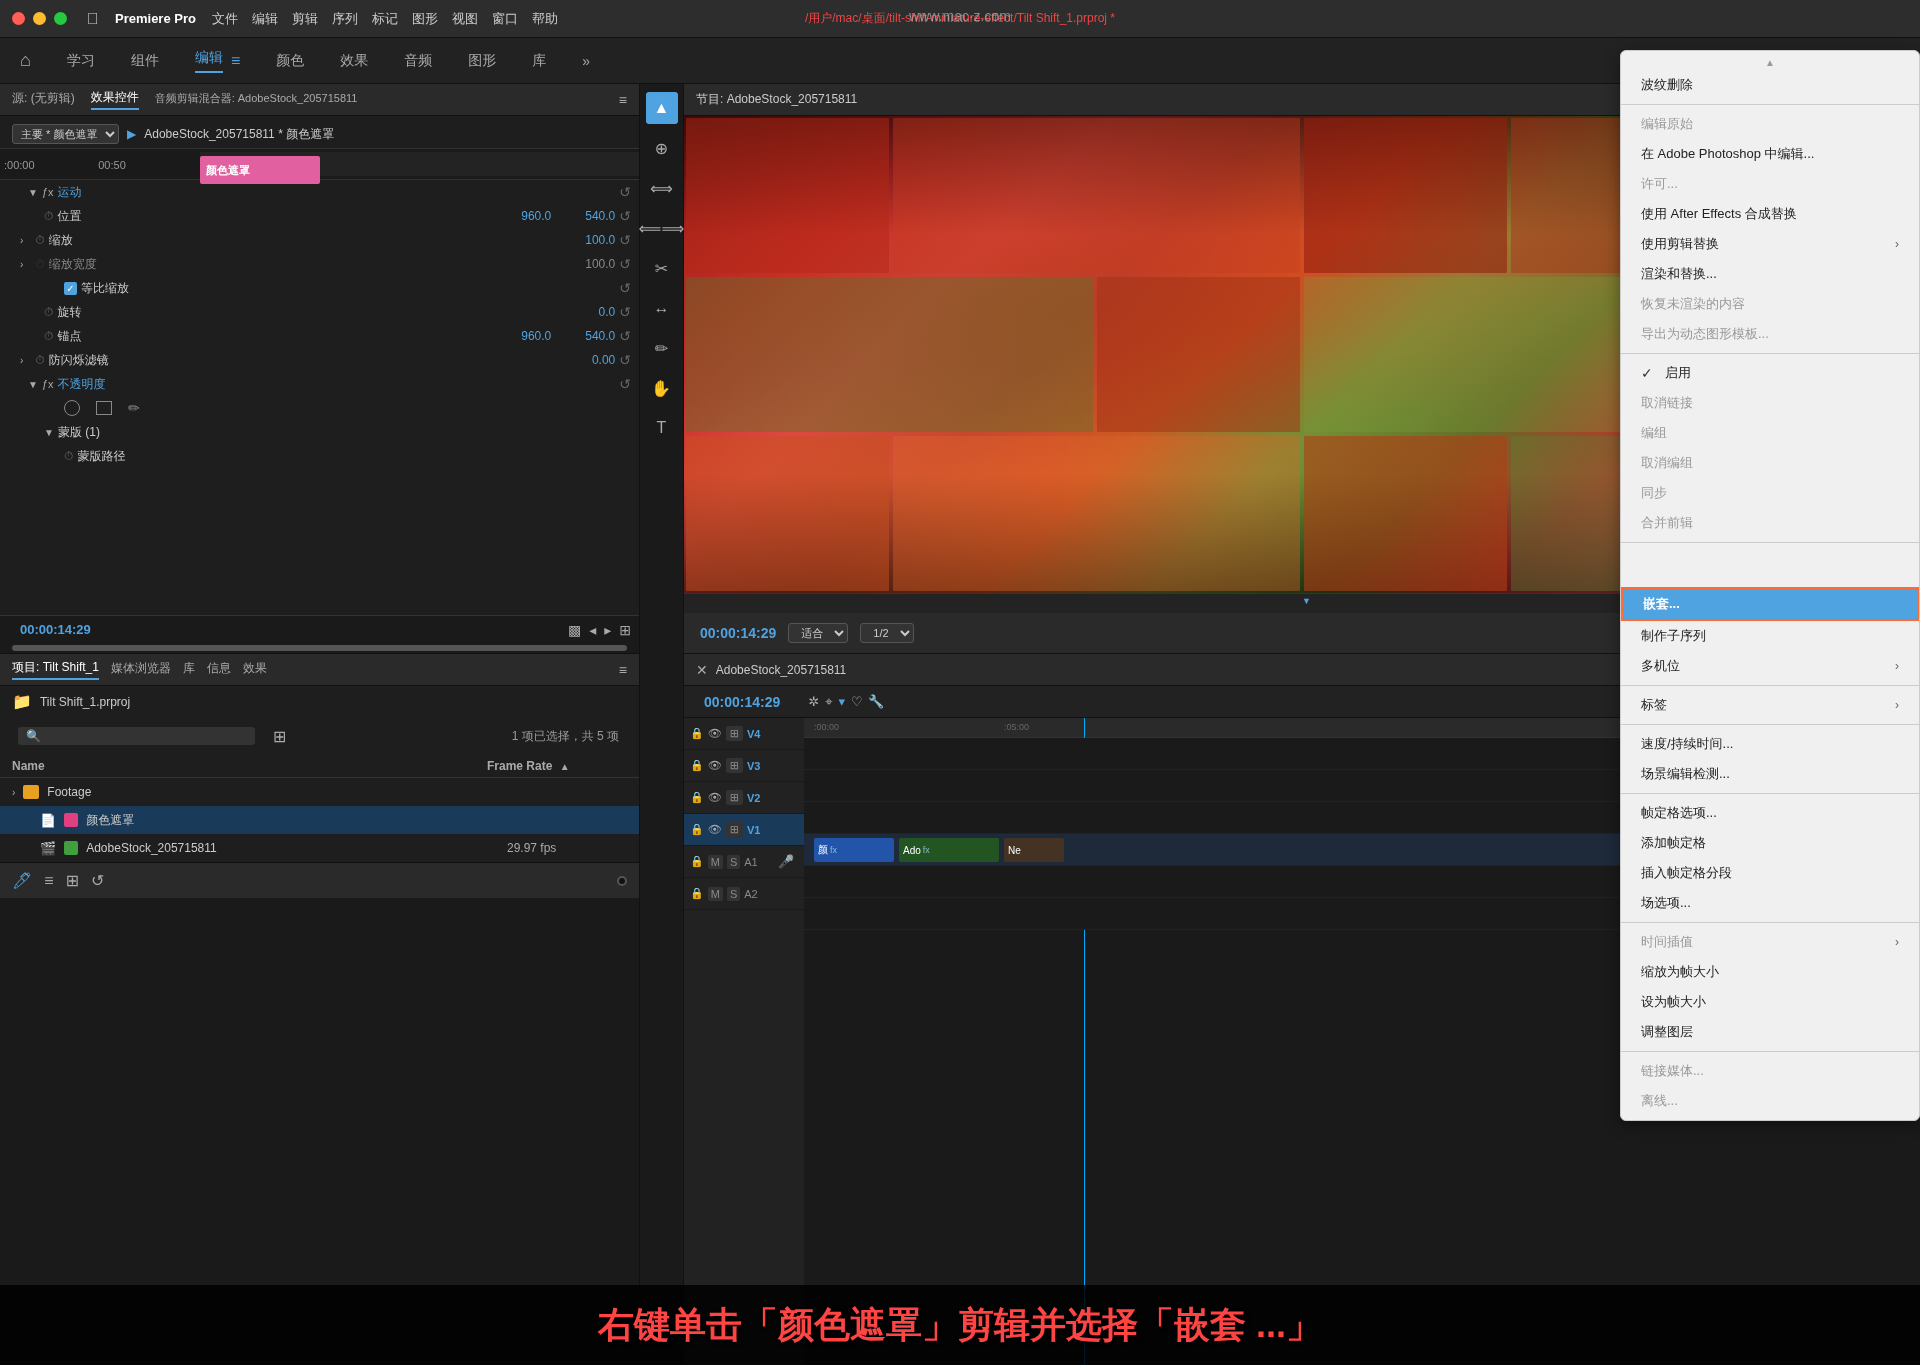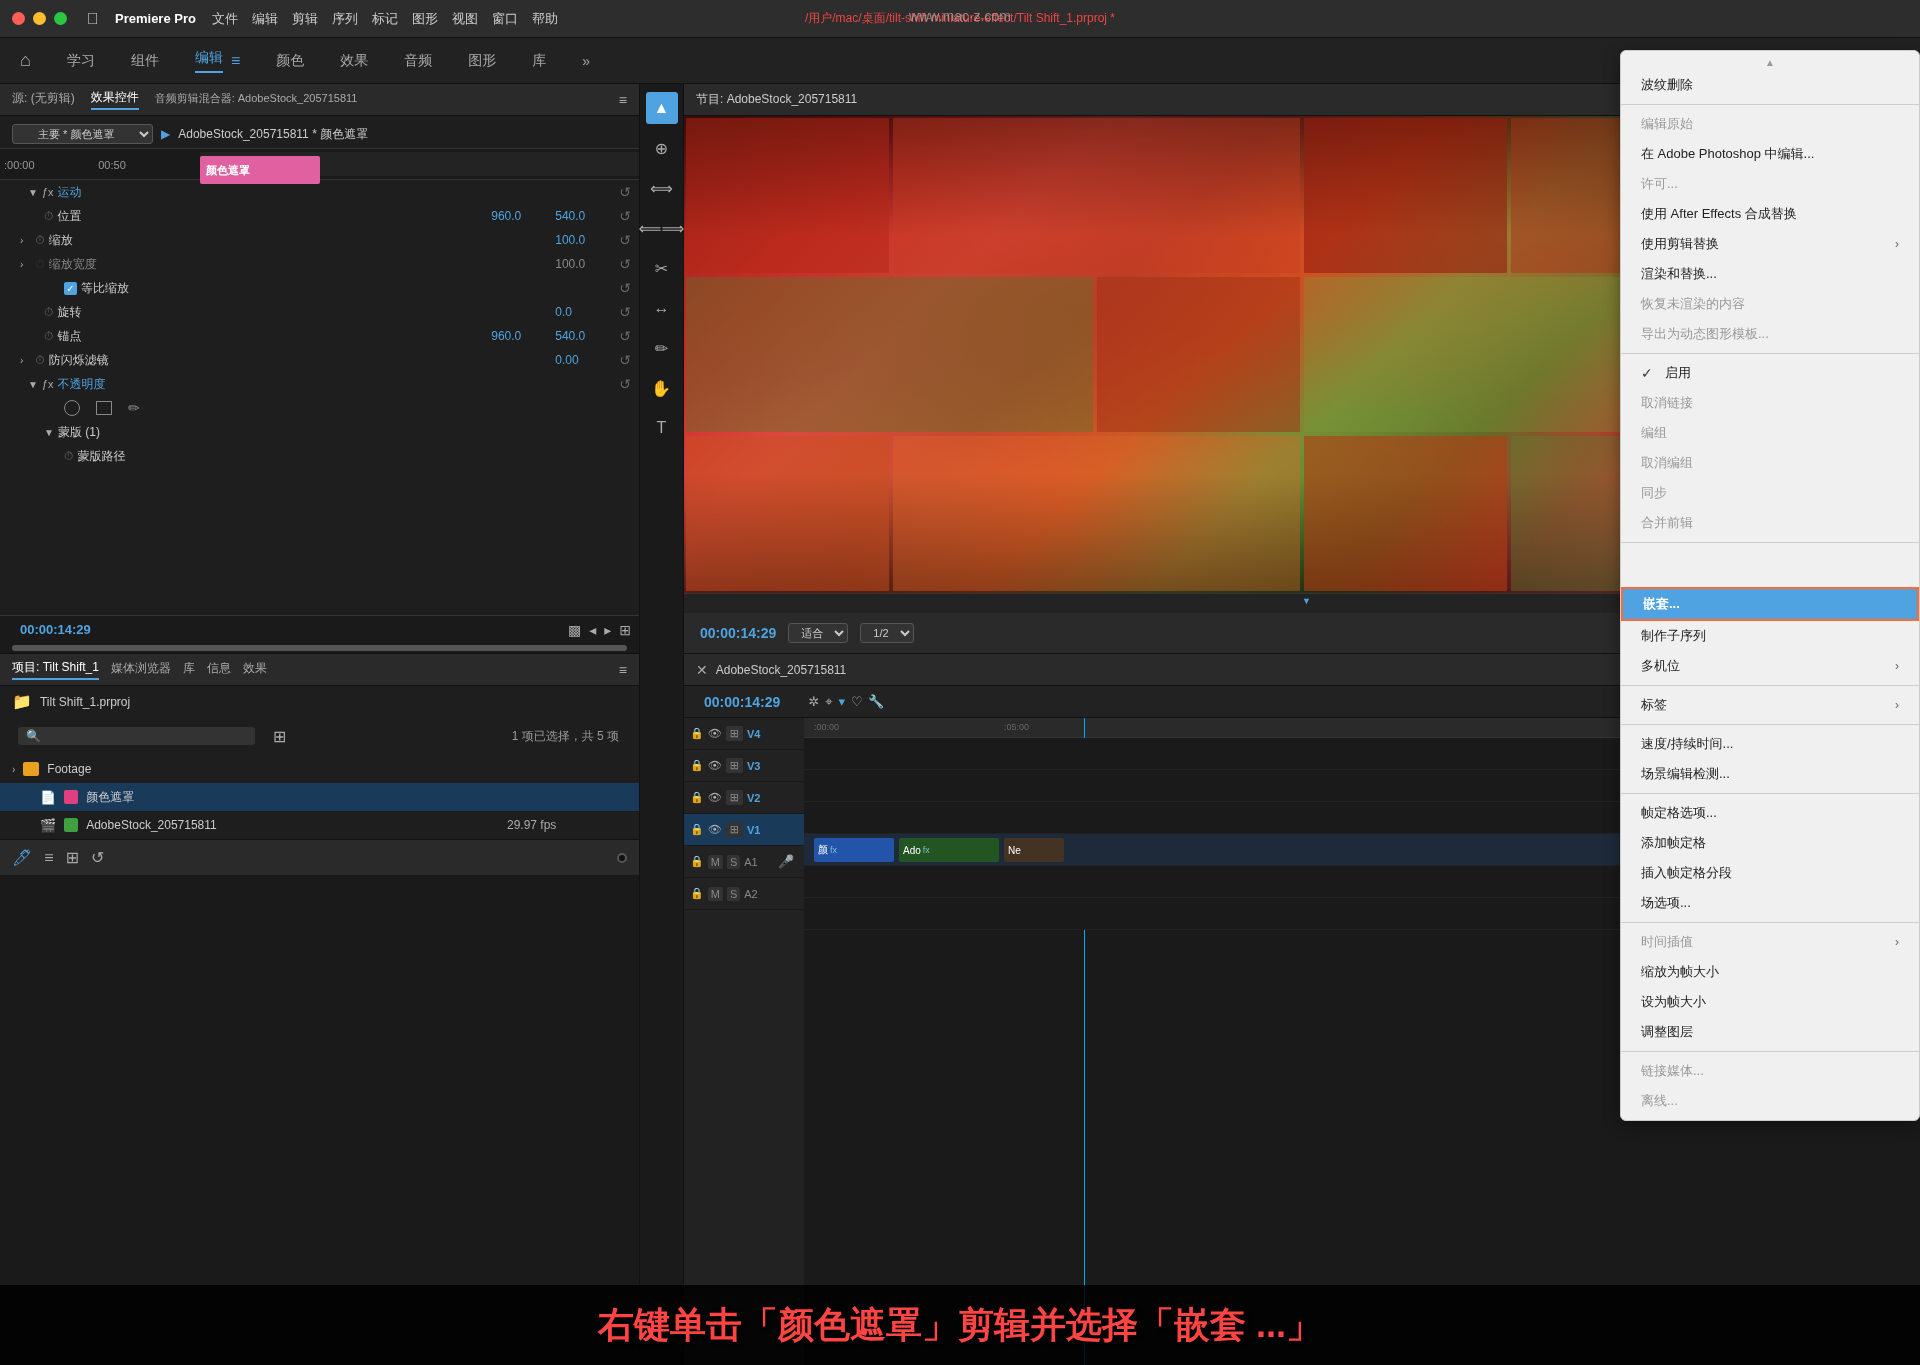--- a/index.html
+++ b/index.html
@@ -154,42 +154,42 @@
       display: flex;
       align-items: center;
       padding: 4px 12px;
       gap: 8px;
     }
     .effect-selector {
       background: #333;
       border: 1px solid #555;
       color: #ccc;
       font-size: 11px;
-      padding: 2px 21px;
+      padding: 2px 4px;
       border-radius: 3px;
     }
     .prop-row {
       display: flex;
       align-items: center;
       height: 24px;
       padding: 0 8px;
       gap: 4px;
     }
     .prop-indent { width: 16px; flex-shrink: 0; }
     .prop-indent2 { width: 32px; flex-shrink: 0; }
     .prop-label {
       font-size: 12px;
       color: #ccc;
       flex: 1;
     }
     .prop-value {
       font-size: 12px;
       color: #4fa3e0;
       width: 60px;
-      text-align: left;
+      text-align: right;
     }
     .prop-value.gray { color: #888; }
     .checkbox-area {
       display: flex;
       align-items: center;
       gap: 4px;
     }
     .cb { width: 13px; height: 13px; background: #4fa3e0; border-radius: 2px; display: flex; align-items: center; justify-content: center; }
     .cb-label { font-size: 12px; color: #ccc; }
     .circle-icon { width: 16px; height: 16px; border: 1px solid #888; border-radius: 50%; display: inline-block; }
@@ -829,20 +829,27 @@
 
       <div style="display:flex;align-items:center;padding:4px 8px;gap:8px;">
         <div class="search-bar">
           <span style="color:#aaa;font-size:12px;">🔍</span>
           <input type="text" class="search-input" placeholder="" style="">
         </div>
         <span style="color:#aaa;font-size:16px;">⊞</span>
         <span class="file-count" style="margin-left:auto;">1 项已选择，共 5 项</span>
       </div>
 
+      <div class="project-list-header">
+        <span class="list-col-name">Name</span>
+        <span class="list-col-fr">
+          <span>Frame Rate</span>
+          <span style="margin-left:4px;font-size:10px;">▲</span>
+        </span>
+      </div>
 
       <div>
 
         <div class="list-item">
           <span style="color:#aaa;font-size:10px;">›</span>
           <span class="item-icon-folder"></span>
           <span class="item-name">Footage</span>
           <span class="item-fr"></span>
         </div>
 

